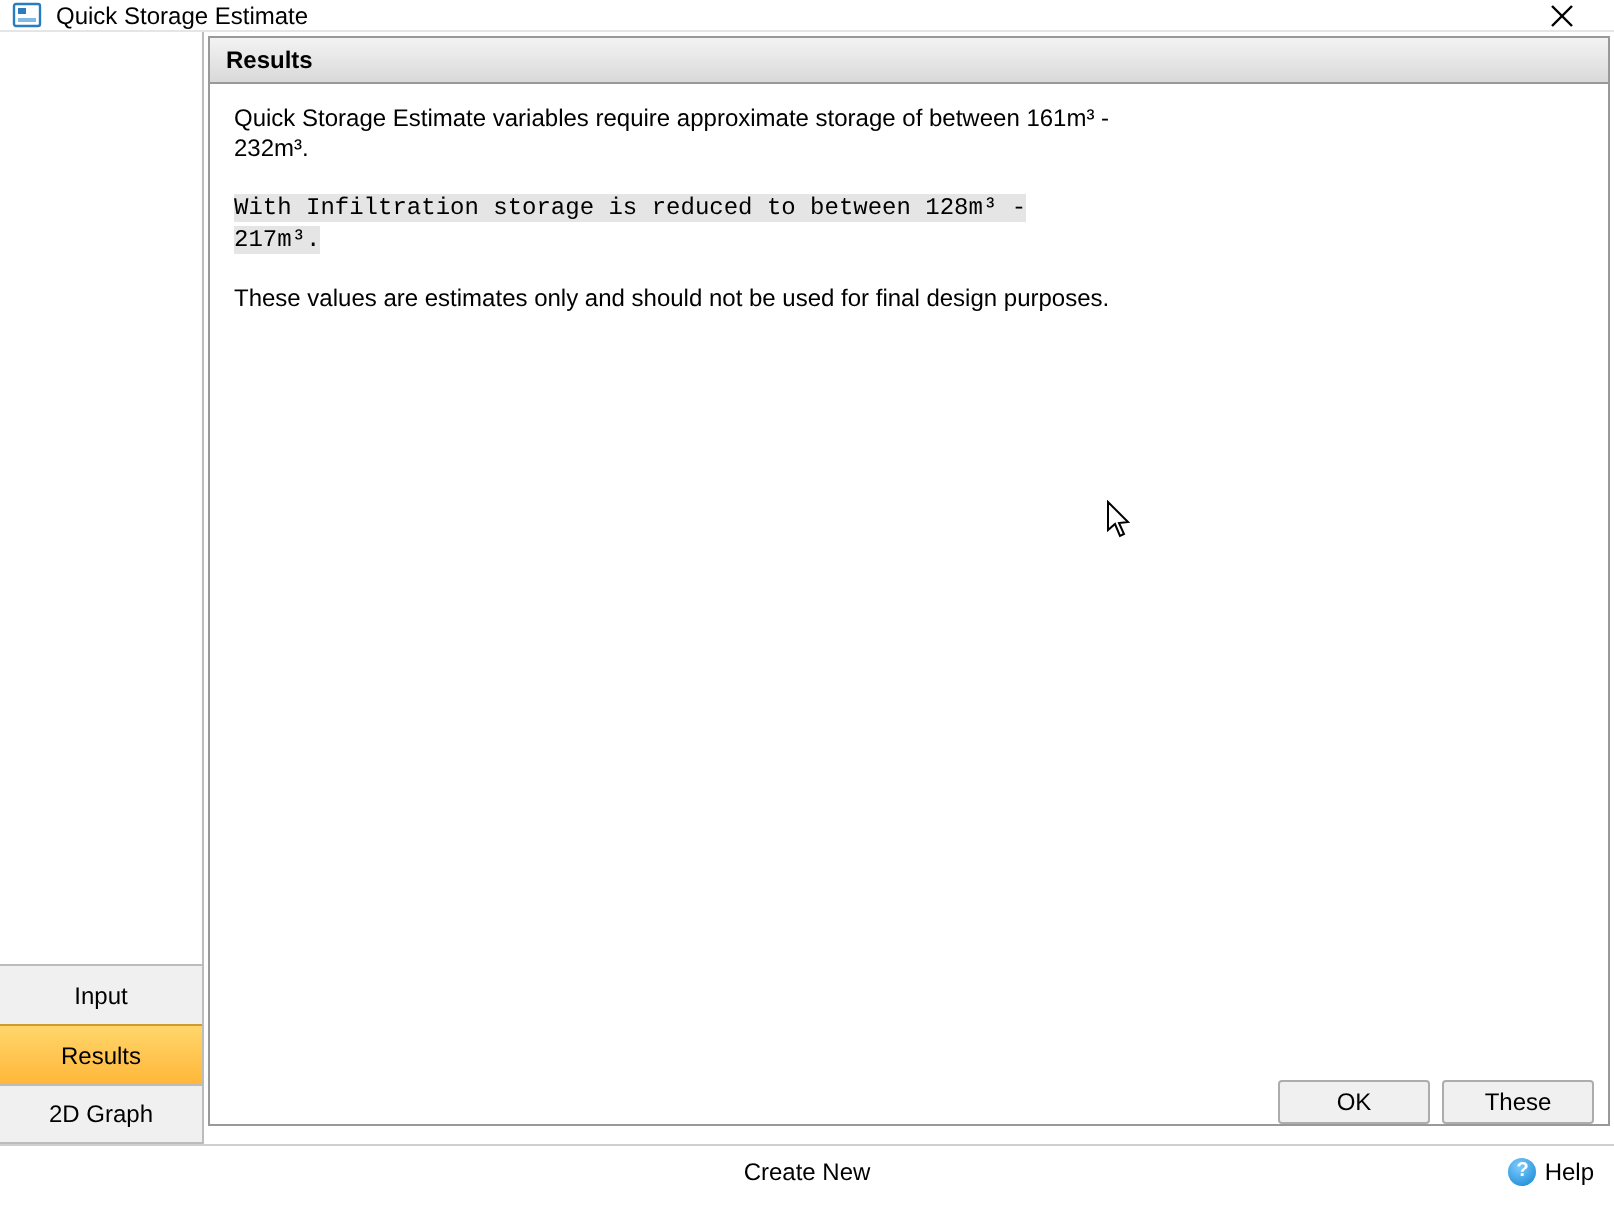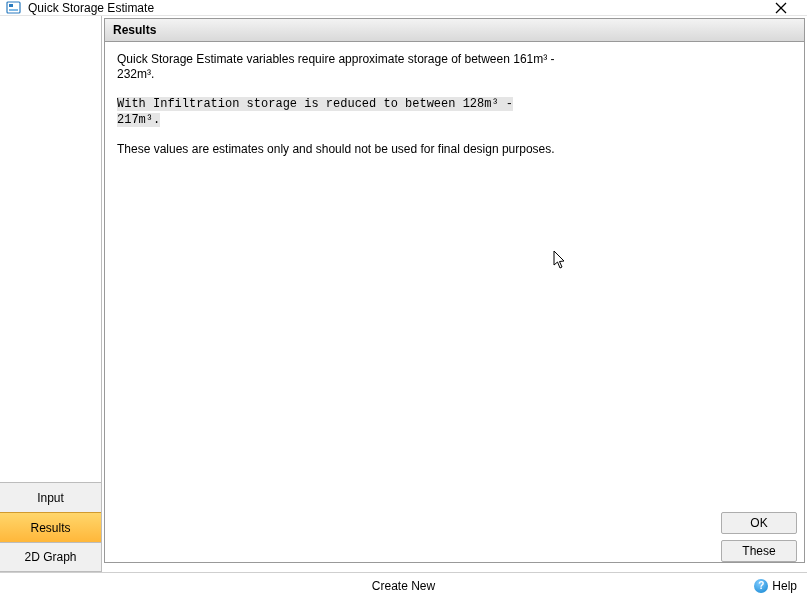--- a/index.html
+++ b/index.html
@@ -93,21 +93,21 @@
   .panel-body .highlight {
     background: #e5e5e5;
     display: inline;
     font-family: Liberation Mono, monospace;
   }
   .right-buttons {
     position: absolute;
     right: 10px;
     bottom: 10px;
     display: flex;
-    flex-direction: column;
+    flex-direction: row;
     gap: 6px;
   }
   .btn {
     width: 76px;
     height: 22px;
     border: 1px solid #adadad;
     background: #f0f0f0;
     font-size: 12px;
     display: flex;
     align-items: center;

